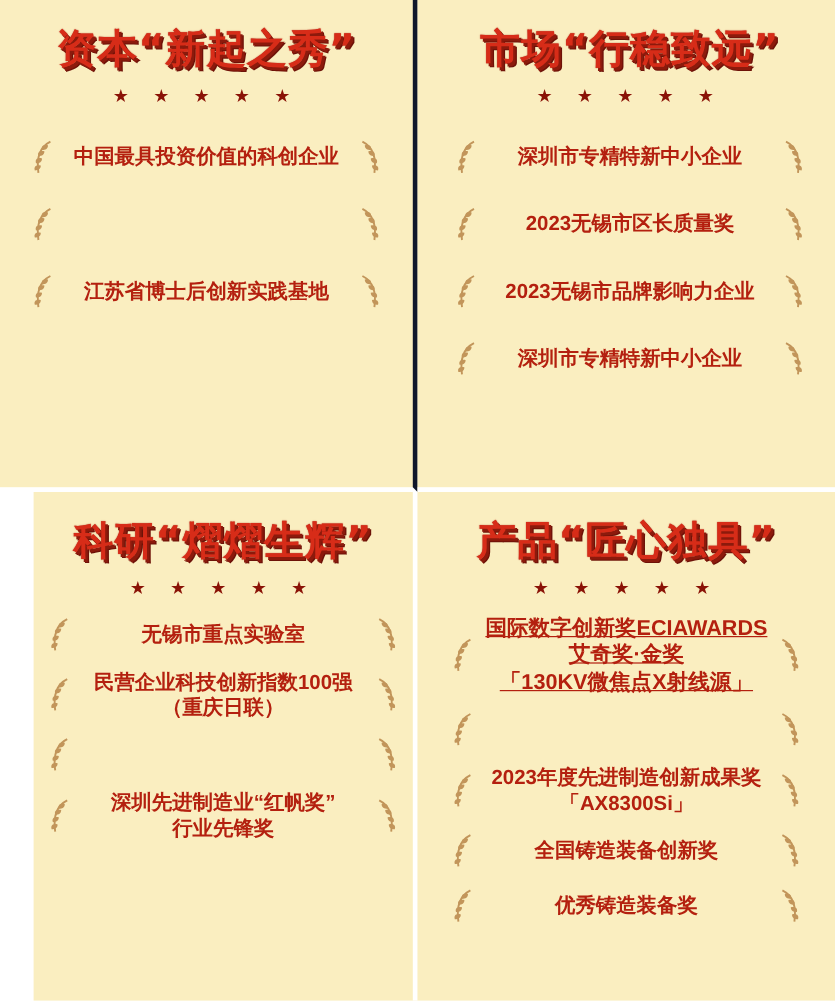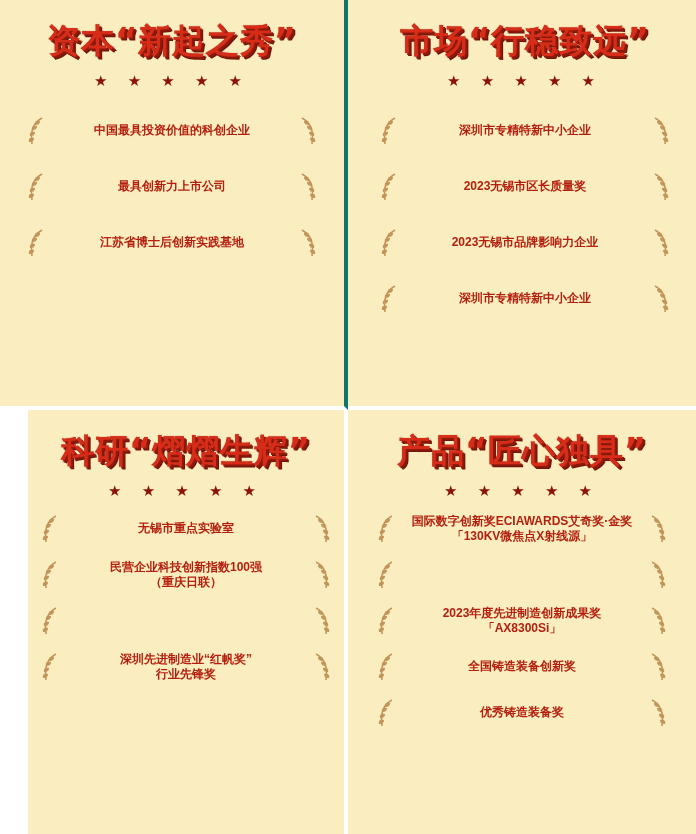--- a/index.html
+++ b/index.html
@@ -24,21 +24,21 @@
   }
   .panel {
     background: #faeec0;
     box-sizing: border-box;
     padding: 18px 14px 14px 14px;
     display: flex;
     flex-direction: column;
     align-items: center;
     position: relative;
   }
-  .panel.tl { border-right: 4px solid #0f766e; border-bottom: 4px solid #ffffff; }
+  .panel.tl { border-right: 4px solid #0f172a; border-bottom: 4px solid #ffffff; }
   .panel.tr { border-bottom: 4px solid #ffffff; padding-left: 20px; }
   .panel.bl { border-right: 4px solid #ffffff; margin-left: 28px; }
 
   .panel-title {
     font-family: "DejaVu Sans", "Liberation Sans", sans-serif;
     font-size: 33px;
     font-weight: bold;
     letter-spacing: 1px;
     color: #d72c18;
     text-shadow:
@@ -75,29 +75,30 @@
     display: flex;
     align-items: center;
     justify-content: center;
     margin: 0 0 6px 0;
     box-sizing: border-box;
   }
   .panel.tl .item, .panel.tr .item { margin-bottom: 22px; }
   .panel.bl .item, .panel.br .item { margin-bottom: 12px; }
   .item-text {
     color: #b4200f;
-    font-size: 12px;
+    font-size: 17px;
     font-weight: bold;
     text-align: center;
     line-height: 1.25;
     padding: 0 28px;
     white-space: pre-line;
   }
   .item-text.small {
-    font-size: 12px;
+    font-size: 18px;
+    text-decoration: underline;
   }
   .laurel {
     position: absolute;
     top: 50%;
     transform: translateY(-50%);
     width: 22px;
     height: 30px;
     color: #c2955a;
   }
   .laurel.left { left: 2px; }
@@ -139,21 +140,20 @@
       <div class="item">
         <span class="laurel left">
           <svg viewBox="0 0 22 30" width="22" height="30">
             <path d="M16 2 C8 6, 4 14, 6 28" stroke="#c2955a" stroke-width="1.6" fill="none"></path>
             <path d="M14 5 C10 4, 8 6, 9 9 C12 9, 14 8, 14 5Z" fill="#c2955a"></path>
             <path d="M11 10 C7 9, 5 11, 6 14 C9 14, 11 13, 11 10Z" fill="#c2955a"></path>
             <path d="M9 16 C5 15, 3 17, 4 20 C7 20, 9 19, 9 16Z" fill="#c2955a"></path>
             <path d="M8 22 C4 21, 2 23, 3 26 C6 26, 8 25, 8 22Z" fill="#c2955a"></path>
           </svg>
         </span>
-        <span class="item-text">最具创新力上市公司</span>
         <span class="laurel right">
           <svg viewBox="0 0 22 30" width="22" height="30">
             <path d="M6 2 C14 6, 18 14, 16 28" stroke="#c2955a" stroke-width="1.6" fill="none"></path>
             <path d="M8 5 C12 4, 14 6, 13 9 C10 9, 8 8, 8 5Z" fill="#c2955a"></path>
             <path d="M11 10 C15 9, 17 11, 16 14 C13 14, 11 13, 11 10Z" fill="#c2955a"></path>
             <path d="M13 16 C17 15, 19 17, 18 20 C15 20, 13 19, 13 16Z" fill="#c2955a"></path>
             <path d="M14 22 C18 21, 20 23, 19 26 C16 26, 14 25, 14 22Z" fill="#c2955a"></path>
           </svg>
         </span>
       </div>

